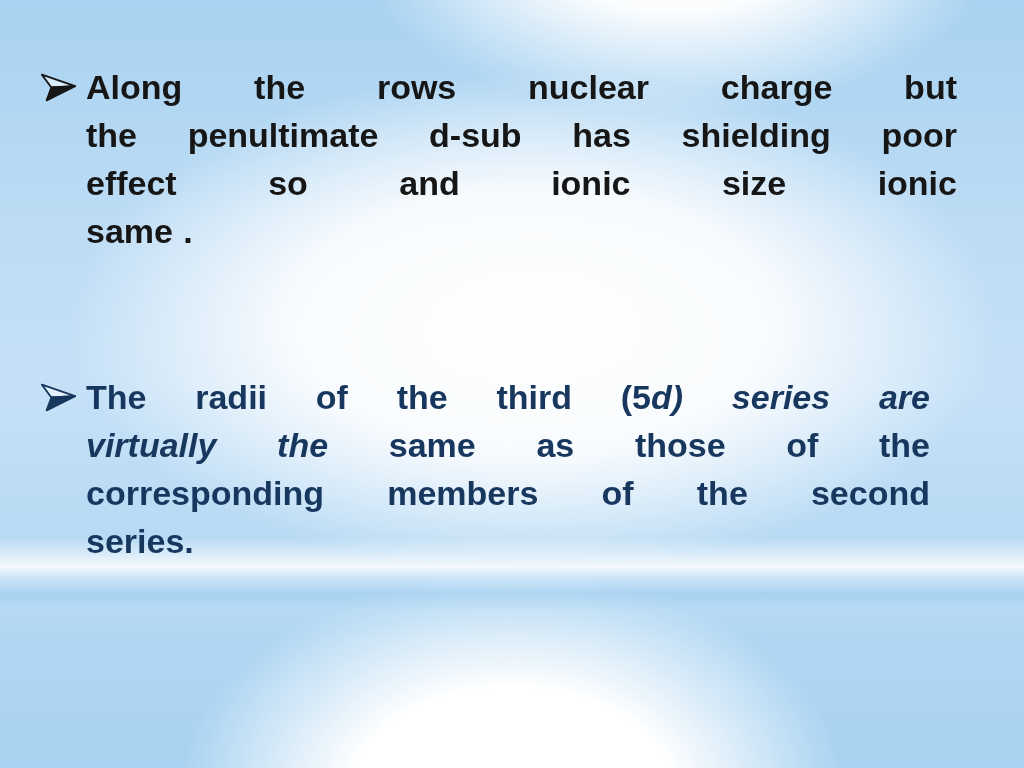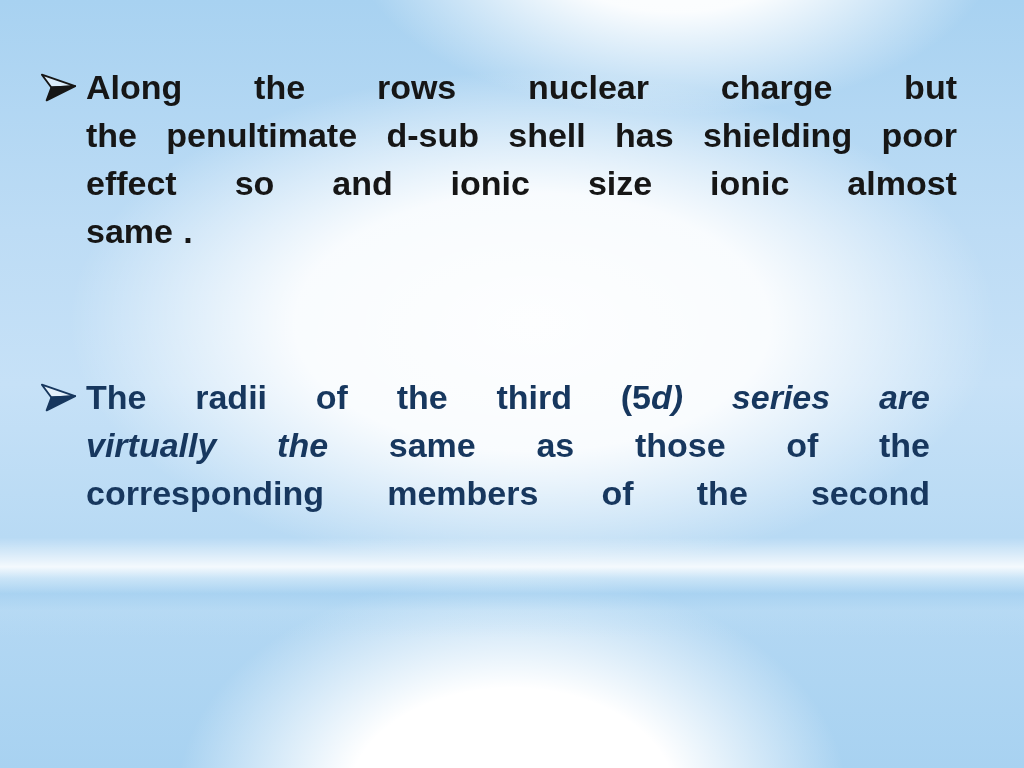--- a/index.html
+++ b/index.html
@@ -68,33 +68,31 @@
           <span class="word"><span>the</span></span>
           <span class="word"><span>rows</span></span>
           <span class="word"><span>nuclear</span></span>
           <span class="word"><span>charge</span></span>
           <span class="word"><span>but</span></span>
         </div>
         <div class="line just">
           <span class="word"><span>the</span></span>
           <span class="word"><span>penultimate</span></span>
           <span class="word"><span>d-sub</span></span>
-          <span class="word"><span>shell</span></span>
           <span class="word"><span>has</span></span>
           <span class="word"><span>shielding</span></span>
           <span class="word"><span>poor</span></span>
         </div>
         <div class="line just">
           <span class="word"><span>effect</span></span>
           <span class="word"><span>so</span></span>
           <span class="word"><span>and</span></span>
           <span class="word"><span>ionic</span></span>
           <span class="word"><span>size</span></span>
           <span class="word"><span>ionic</span></span>
-          <span class="word"><span>almost</span></span>
         </div>
         <div class="line">
           <span class="word"><span>same</span></span>
           <span class="word"><span>.</span></span>
         </div>
       </div>
   </div>
 
   <div class="bullet-block second" style="color: rgb(23, 55, 94);">
     <div class="bullet-icon">
@@ -123,16 +121,19 @@
           <span class="word"><span>of</span></span>
           <span class="word"><span>the</span></span>
         </div>
         <div class="line just">
           <span class="word"><span>corresponding</span></span>
           <span class="word"><span>members</span></span>
           <span class="word"><span>of</span></span>
           <span class="word"><span>the</span></span>
           <span class="word"><span>second</span></span>
         </div>
+        <div class="line">
+          <span class="word"><span>series.</span></span>
+        </div>
       </div>
   </div>
 
 </div>
 
 </body></html>

